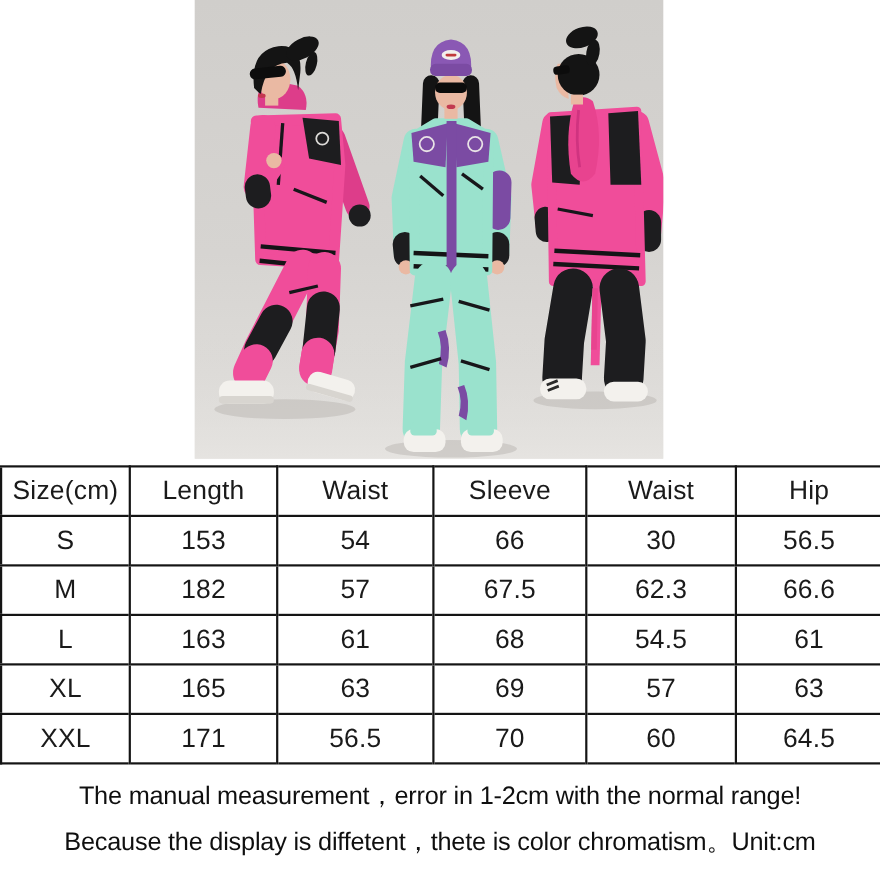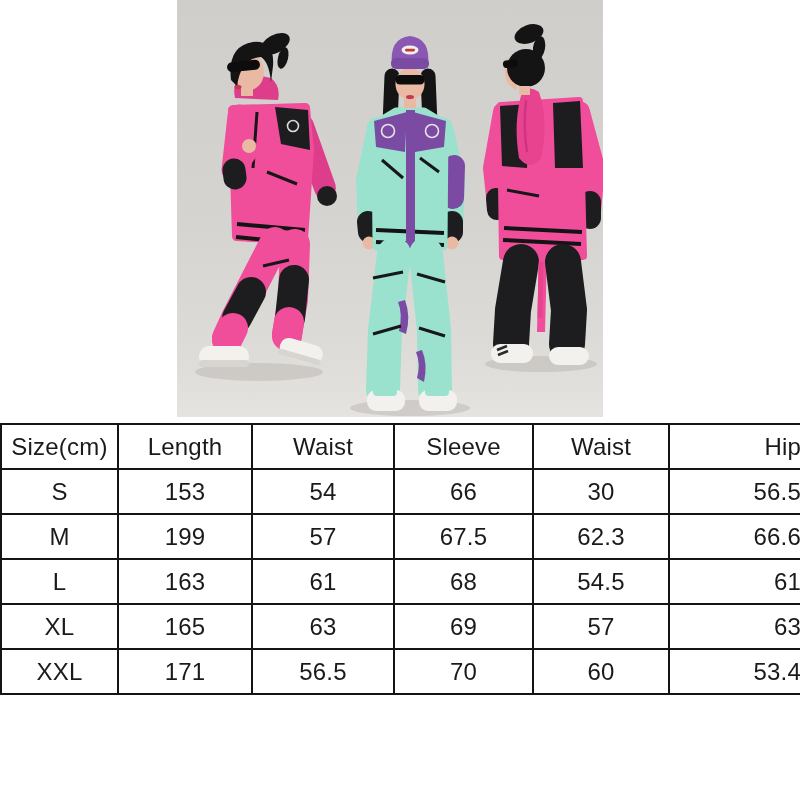--- a/index.html
+++ b/index.html
@@ -18,21 +18,21 @@
     position:absolute;left:0;top:423px;width:800px;
     border-collapse:collapse;table-layout:fixed;
     border-left:2px solid #141414;border-bottom:2px solid #141414;
     font-size:24px;color:#1a1a1a;
   }
   table.size-table td{
     height:43px;text-align:center;vertical-align:middle;padding:0;
     border-top:2px solid #141414;border-right:2px solid #141414;
     letter-spacing:0.2px;white-space:nowrap;
   }
-  table.size-table td:last-child{border-right:none;text-align:right;}
+  table.size-table td:last-child{border-right:none;}
   
   .notes{position:absolute;left:0;top:702px;width:800px;text-align:center;}
   .notes p{margin:0;height:42px;line-height:42px;font-size:23px;color:#0f0f0f;letter-spacing:-0.2px;}
 </style>
 </head>
 <body>
 
 <div class="page">
 
   <div class="photo">
@@ -222,21 +222,21 @@
       <tr>
         <td>S</td>
         <td>153</td>
         <td>54</td>
         <td>66</td>
         <td>30</td>
         <td>56.5</td>
       </tr>
       <tr>
         <td>M</td>
-        <td>199</td>
+        <td>182</td>
         <td>57</td>
         <td>67.5</td>
         <td>62.3</td>
         <td>66.6</td>
       </tr>
       <tr>
         <td>L</td>
         <td>163</td>
         <td>61</td>
         <td>68</td>
@@ -250,19 +250,23 @@
         <td>69</td>
         <td>57</td>
         <td>63</td>
       </tr>
       <tr>
         <td>XXL</td>
         <td>171</td>
         <td>56.5</td>
         <td>70</td>
         <td>60</td>
-        <td>53.4</td>
+        <td>64.5</td>
       </tr>
     </tbody>
   </table>
 
+  <div class="notes">
+    <p>The manual measurement，error in 1-2cm with the normal range!</p>
+    <p>Because the display is diffetent，thete is color chromatism。Unit:cm</p>
+  </div>
 
 </div>
 
 </body></html>

